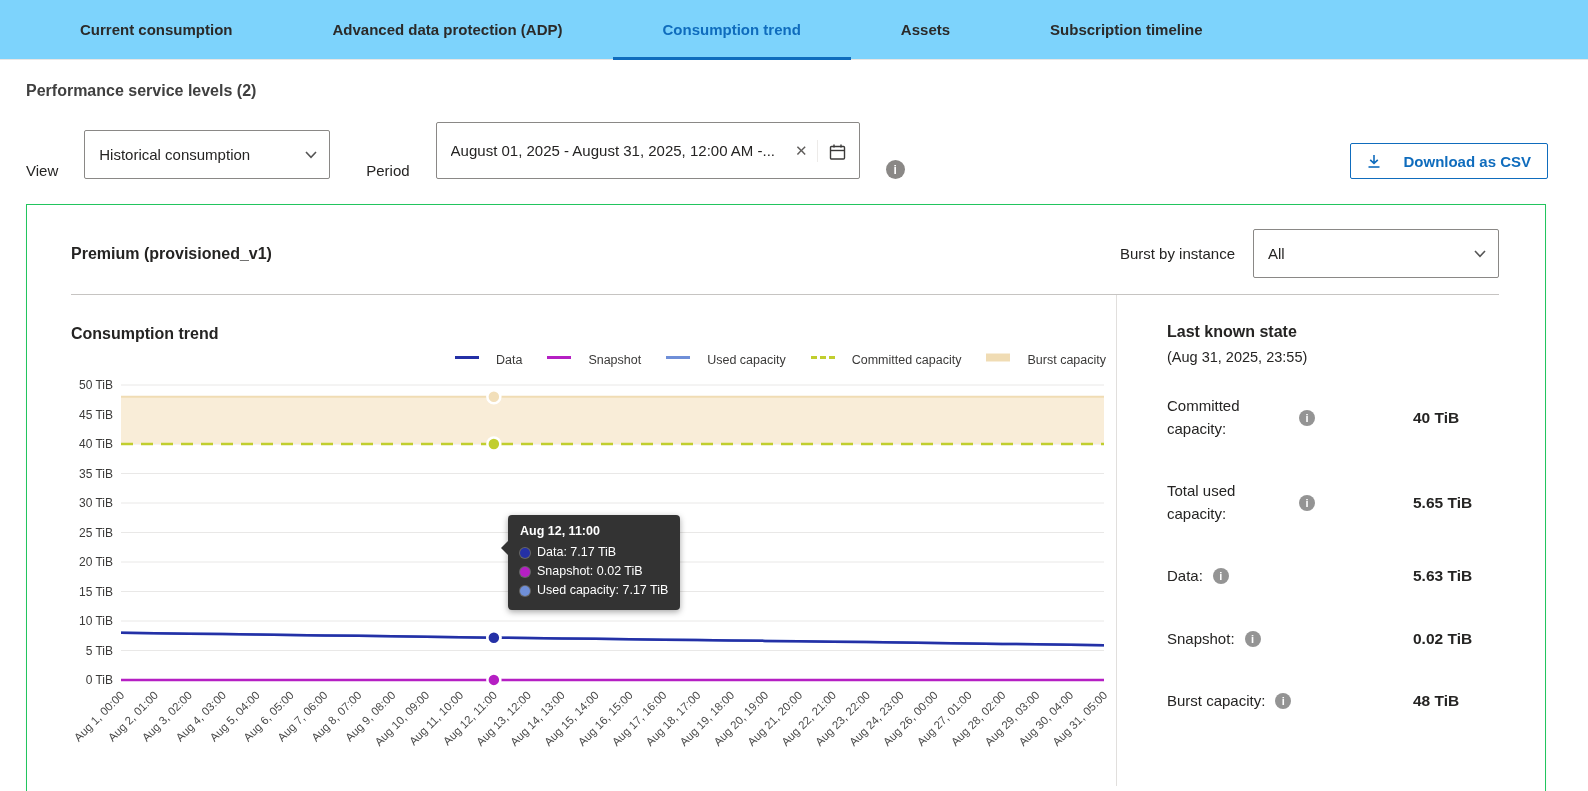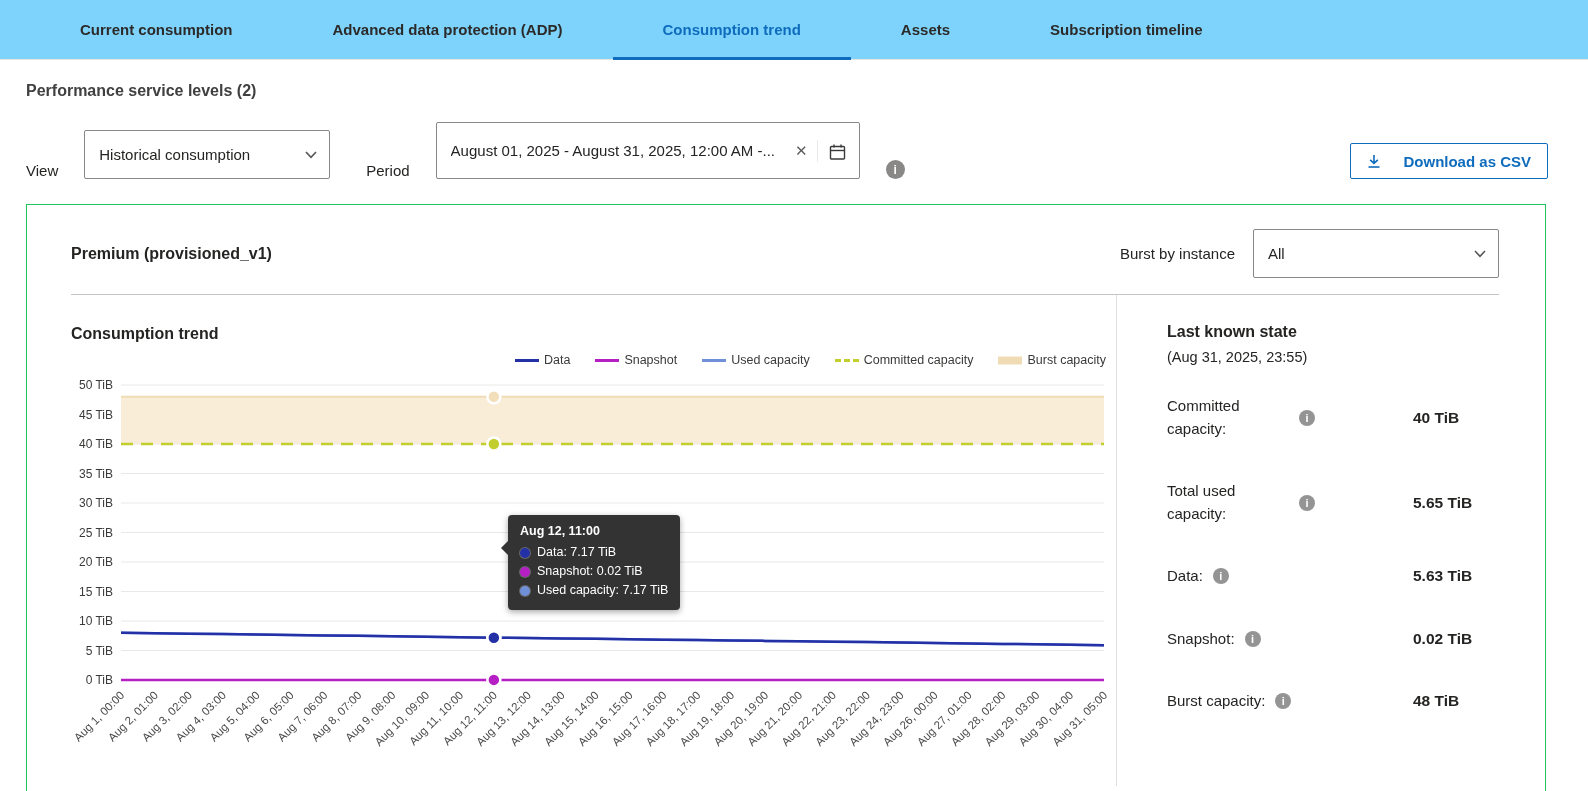--- a/index.html
+++ b/index.html
@@ -45,21 +45,21 @@
     padding:24px 46px 16px 44px; }
   .card-title { font-size:16px; font-weight:bold; margin:0; }
   .filter-wrap { display:flex; align-items:center; gap:18px; font-size:15px; }
   .card-divider { height:1px; background:#c6c4c2; margin:0 46px 0 44px; }
   .card-body { display:flex; align-items:stretch; height:calc(100% - 107px); }
   
   .chart-section { padding:30px 0 0 44px; width:1089px; flex:none; }
   .chart-title { font-size:16px; font-weight:bold; margin:0; }
   .legend { display:flex; justify-content:flex-end; align-items:center; gap:24px;
     font-size:12.5px; color:#3b3a39; margin:10px 10px 8px 0; }
-  .legend-item { display:flex; align-items:center; gap:4px; cursor:pointer; }
+  .legend-item { display:flex; gap:16px; cursor:pointer; }
   .chart-wrap { position:relative; width:1035px; height:400px; }
   #chart { position:absolute; left:0; top:0; overflow:visible; }
   
   .tooltip { position:absolute; left:437px; top:140px; min-width:152px; background:#333;
     color:#fff; border-radius:4px; padding:9px 12px 10px; font-size:12.5px; z-index:5;
     box-shadow:0 2px 6px rgba(0,0,0,0.35); }
   .tooltip::before { content:''; position:absolute; left:-7px; top:26px;
     border:7px solid transparent; border-right-color:#333; border-left:0; }
   .tt-title { font-weight:bold; margin-bottom:5px; }
   .tt-row { display:flex; align-items:center; gap:7px; line-height:19px; white-space:nowrap; }

